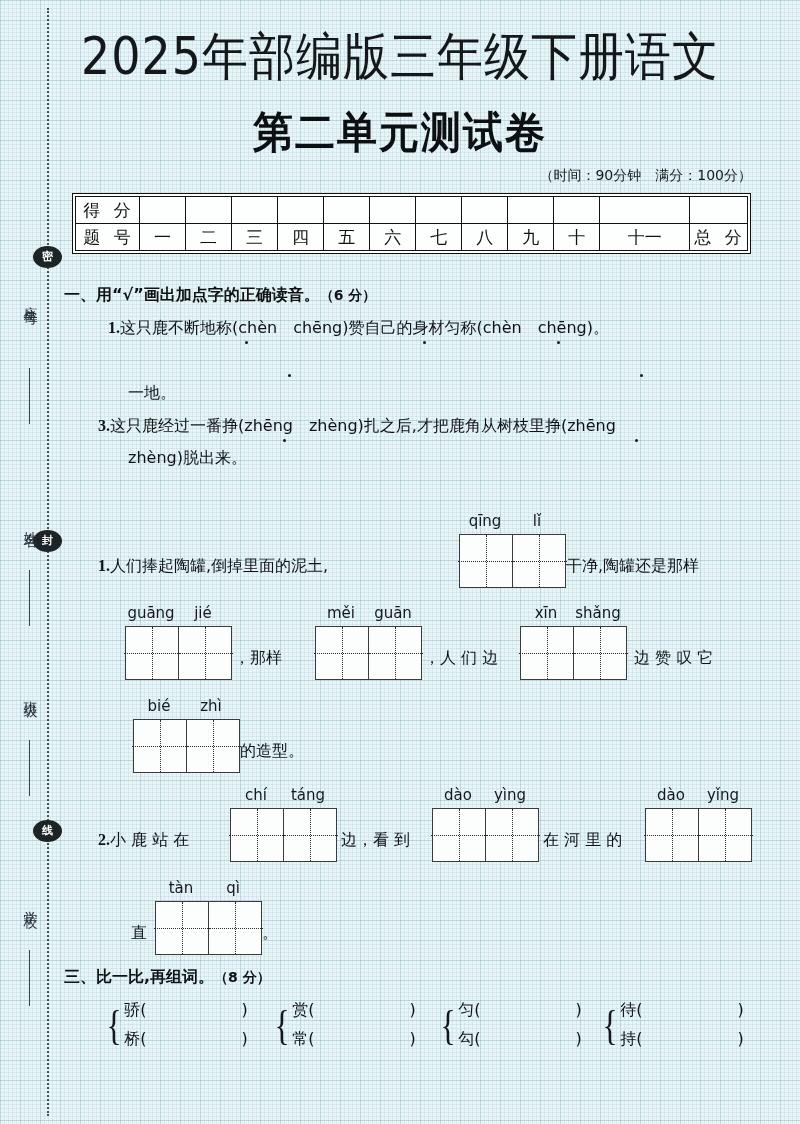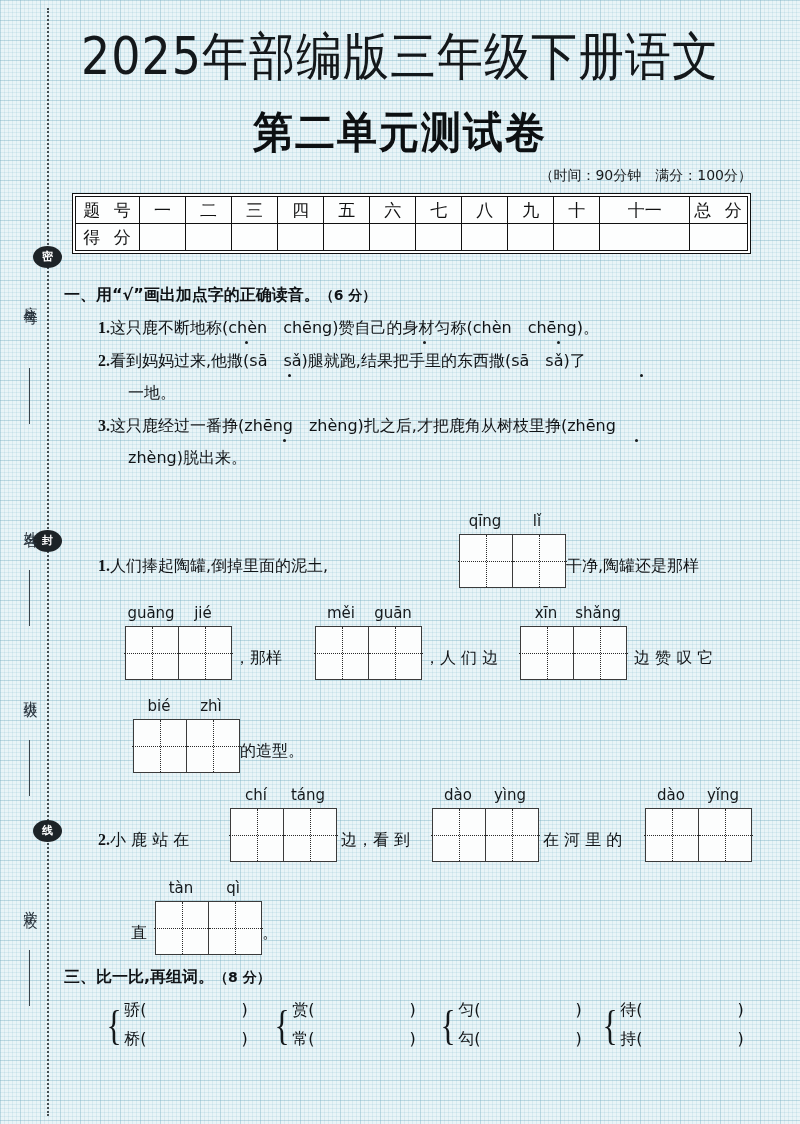--- a/index.html
+++ b/index.html
@@ -106,66 +106,63 @@
   <div class="vtext" style="top:900px">学校：</div>
   <div class="vrule" style="top:950px;height:56px"></div>
 
   <div class="title1">2025年部编版三年级下册语文</div>
   <div class="title2">第二单元测试卷</div>
   <div class="subinfo">（时间：90分钟　满分：100分）</div>
 
   <table class="scoretbl">
     <tbody>
         <tr>
+      <td class="hd">得 分</td>
+      <td></td>
+      <td></td>
+      <td></td>
+      <td></td>
+      <td></td>
+      <td></td>
+      <td></td>
+      <td></td>
+      <td></td>
+      <td></td>
+      <td></td>
+      <td></td>
+    </tr>
+    <tr>
       <td class="hd">题 号</td>
       <td>一</td>
       <td>二</td>
       <td>三</td>
       <td>四</td>
       <td>五</td>
       <td>六</td>
       <td>七</td>
       <td>八</td>
       <td>九</td>
       <td>十</td>
       <td>十一</td>
       <td class="hd" style="width:54px">总 分</td>
     </tr>
-    <tr>
-      <td class="hd">得 分</td>
-      <td></td>
-      <td></td>
-      <td></td>
-      <td></td>
-      <td></td>
-      <td></td>
-      <td></td>
-      <td></td>
-      <td></td>
-      <td></td>
-      <td></td>
-      <td></td>
-    </tr>
   </tbody>
     </table>
 
   <div class="qhead" style="left:64px;top:285px">
     <span>一、用“√”画出加点字的正确读音。</span><span class="pts">（6 分）</span>
   </div>
 
-  <div class="line" style="left:98px;top:318px">
+  <div class="line" style="left:108px;top:318px">
     <span class="num">1.</span><span>这只鹿不断地称(chèn　chēng)赞自己的身材匀称(chèn　chēng)。</span>
   </div>
   <div class="dot" style="left:245px;top:341px"></div>
   <div class="dot" style="left:423px;top:341px"></div>
   <div class="dot" style="left:557px;top:341px"></div>
 
-  <div class="line" style="left:98px;top:351px">
-    <span class="num">2.</span><span>看到妈妈过来,他撒(sā　sǎ)腿就跑,结果把手里的东西撒(sā　sǎ)了</span>
-  </div>
   <div class="dot" style="left:288px;top:374px"></div>
   <div class="dot" style="left:640px;top:374px"></div>
   <div class="line" style="left:128px;top:383px">一地。</div>
 
   <div class="line" style="left:98px;top:416px">
     <span class="num">3.</span><span>这只鹿经过一番挣(zhēng　zhèng)扎之后,才把鹿角从树枝里挣(zhēng</span>
   </div>
   <div class="dot" style="left:283px;top:439px"></div>
   <div class="dot" style="left:635px;top:439px"></div>
   <div class="line" style="left:128px;top:448px">zhèng)脱出来。</div>

